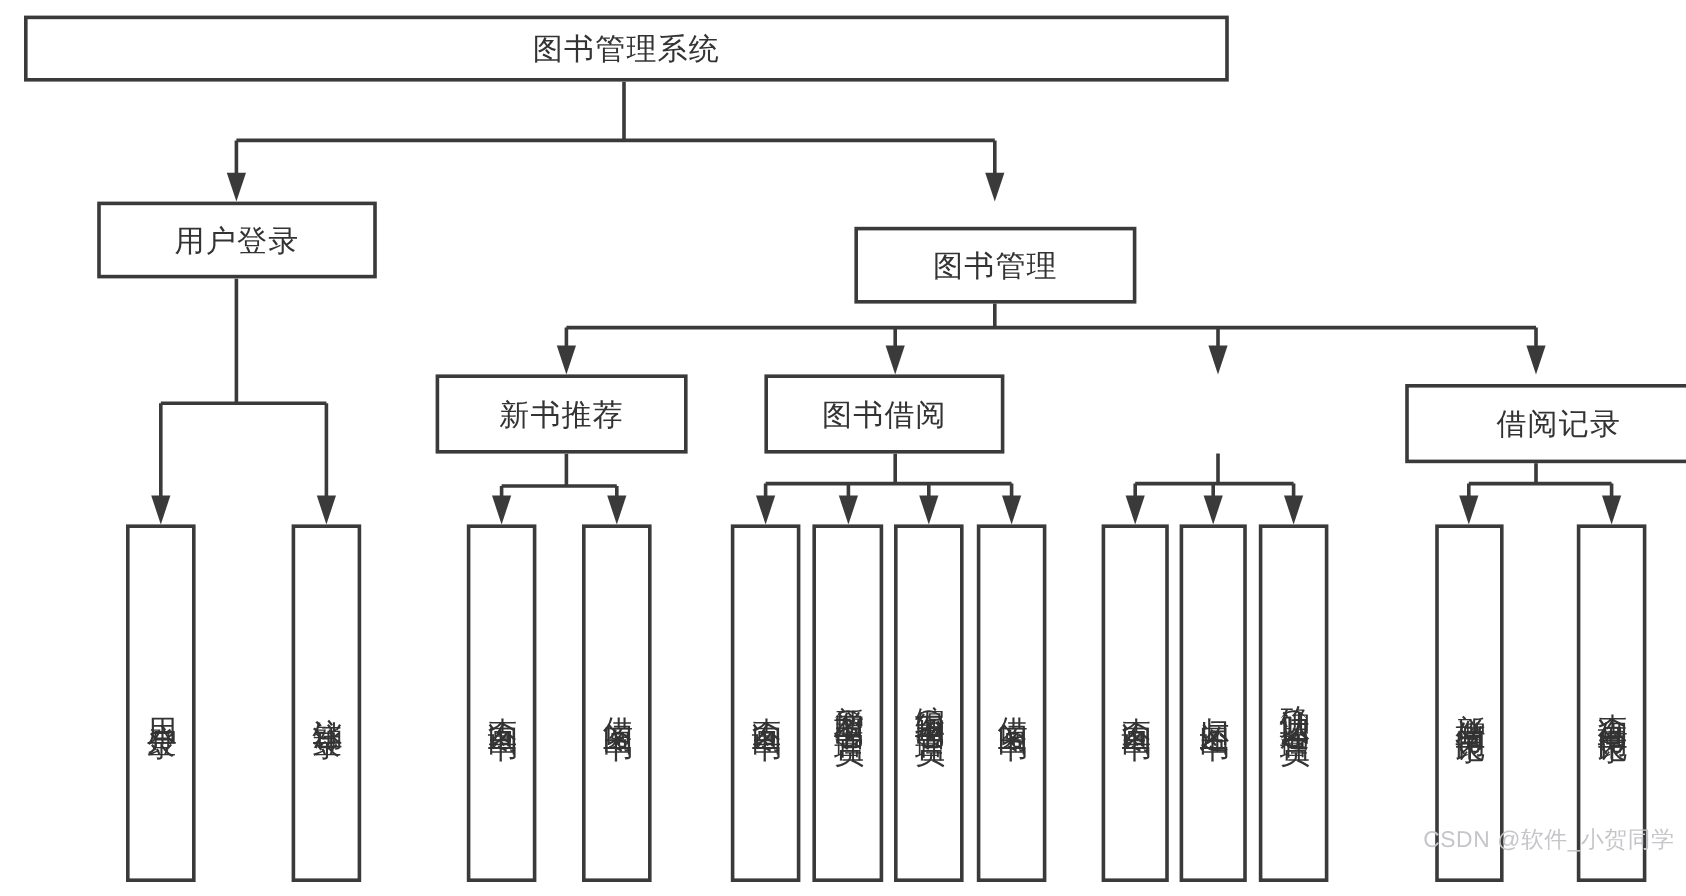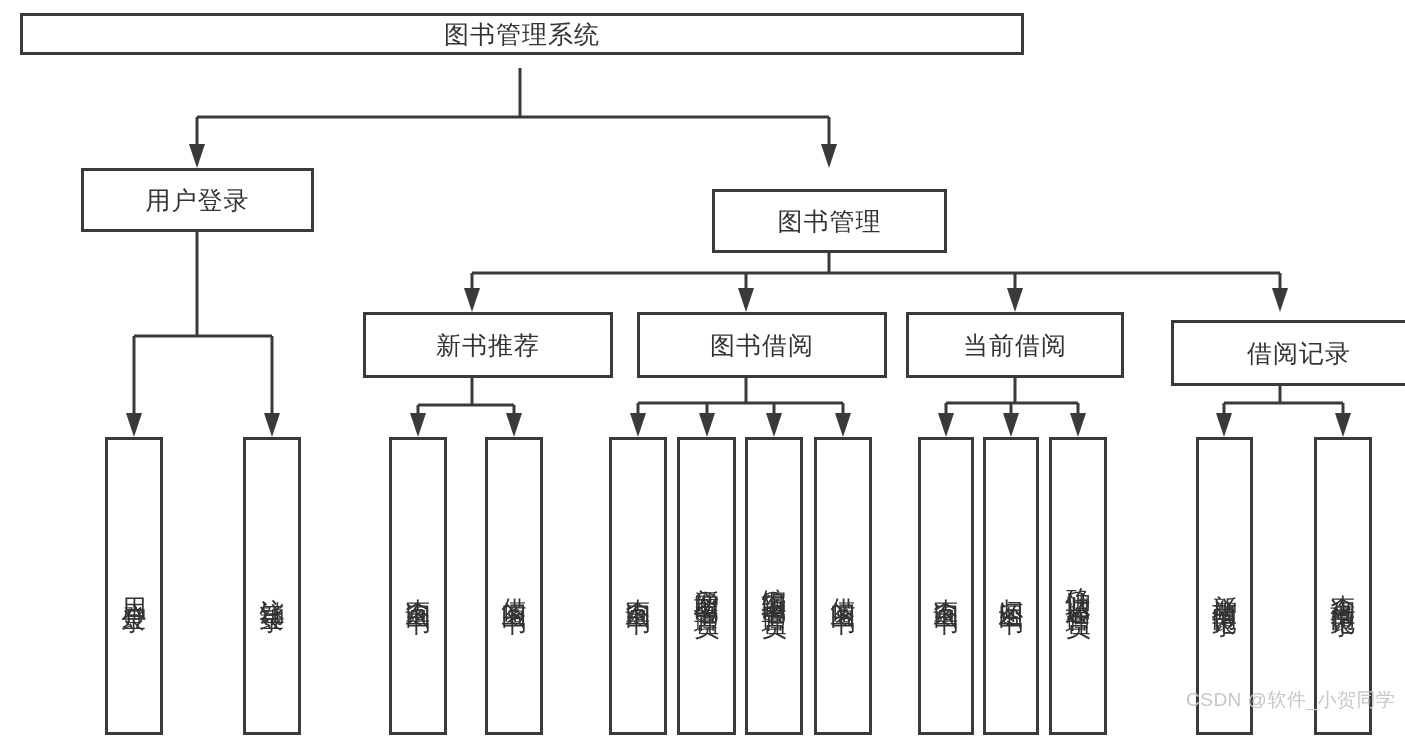--- a/index.html
+++ b/index.html
@@ -89,39 +89,36 @@
       <path d="M1011,437 l-8,-24 h16 Z" fill="currentColor"></path>
       <path d="M1078,437 l-8,-24 h16 Z" fill="currentColor"></path>
     </g>
     <g>
       <path d="M1280,378 V403 M1224,403 H1343 M1224,403 V431 M1343,403 V431" stroke="currentColor" stroke-width="3"></path>
       <path d="M1224,437 l-8,-24 h16 Z" fill="currentColor"></path>
       <path d="M1343,437 l-8,-24 h16 Z" fill="currentColor"></path>
     </g>
   </svg>
 
-  <div class="node hbox" style="left:20px;top:13px;width:1004px;height:42px;">
+  <div class="node hbox" style="left:20px;top:13px;width:1004px;height:55px;">
     <span>图书管理系统</span>
   </div>
 
   <div class="node hbox" style="left:81px;top:168px;width:233px;height:64px;">
     <span>用户登录</span>
   </div>
   <div class="node hbox" style="left:712px;top:168px;width:235px;height:64px;margin-top:21px;">
     <span>图书管理</span>
   </div>
 
-  <div class="node hbox" style="left:363px;top:312px;width:250px;height:66px;">
+  <div class="node hbox" style="left:363px;top:312px;width:210px;height:66px;">
     <span>新书推荐</span>
   </div>
-  <div class="node hbox" style="left:637px;top:312px;width:250px;height:66px;">
+  <div class="node hbox" style="left:637px;top:312px;width:200px;height:66px;">
     <span>图书借阅</span>
-  </div>
-  <div class="node hbox" style="left:906px;top:312px;width:218px;height:66px;">
-    <span>当前借阅</span>
   </div>
   <div class="node hbox" style="left:1171px;top:320px;width:256px;height:66px;justify-content:center;">
     <span>借阅记录</span>
   </div>
 
   <div class="node vbox" style="left:105px;top:437px;width:58px;height:298px;">
     <span>用户登录</span>
   </div>
   <div class="node vbox" style="left:243px;top:437px;width:58px;height:298px;">
     <span>注销登录</span>

